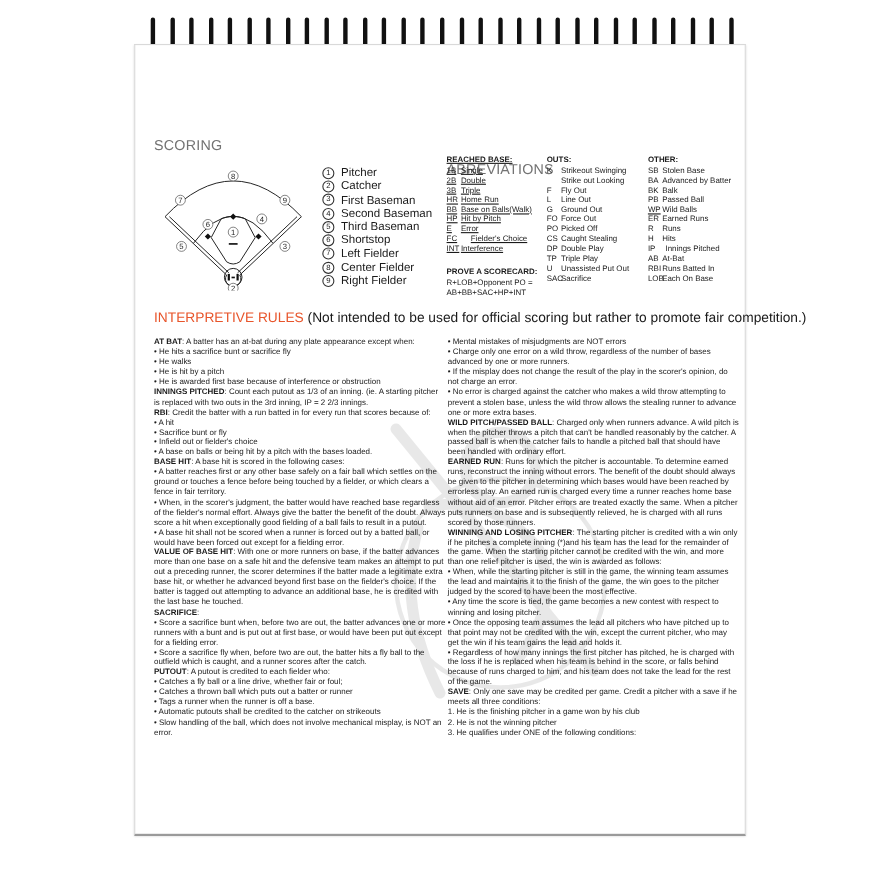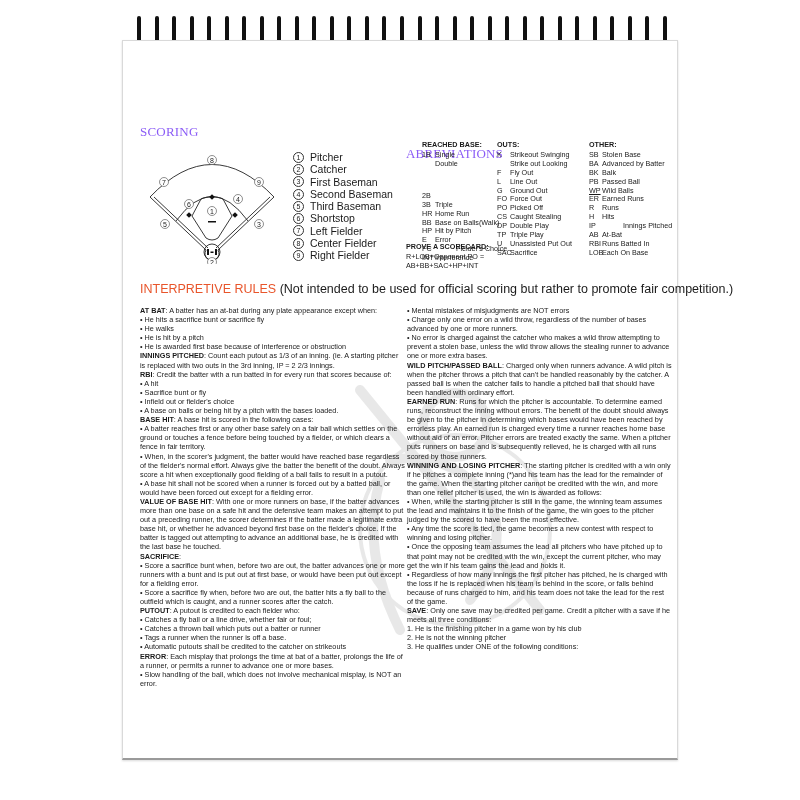--- a/index.html
+++ b/index.html
@@ -1,21 +1,21 @@
 <!DOCTYPE html>
 <html><head>
 <meta charset="utf-8">
 <style>
   html, body { margin: 0; padding: 0; background: #ffffff; }
   body { width: 800px; height: 800px; position: relative; overflow: hidden; font-family: "Liberation Sans", sans-serif; color: #1a1a1a; }
   .page { position: absolute; left: 122px; top: 40px; width: 554px; height: 717px; background: #fff; border: 1px solid #d9d9d9; border-bottom: 2px solid #9a9a9a; box-shadow: 0 1px 2px rgba(0,0,0,0.15); }
   .spiral { position: absolute; left: 137px; top: 16px; width: 530px; height: 50px; display: flex; justify-content: space-between; }
   .coil { width: 4px; height: 40px; background: #111; border-radius: 2px; position: relative; }
   .coil::after { content: ""; position: absolute; left: -3px; bottom: -4px; width: 10px; height: 10px; border-radius: 50%; background: #555; border: 1px solid #333; box-sizing: border-box; }
-  .sec-title { position: absolute; color: #8b5cf6; font-size: 13px; letter-spacing: 0.2px; font-family: Liberation Serif, serif; }
+  .sec-title { position: absolute; color: #737373; font-size: 13px; letter-spacing: 0.2px; }
   .field { position: absolute; left: 146px; top: 142px; width: 132px; height: 122px; }
   .pos-list { position: absolute; left: 293px; top: 151px; font-size: 10.5px; line-height: 12.3px; font-family: "Liberation Sans", sans-serif; }
   .pos-row { display: flex; align-items: center; }
   .pos-num { display: inline-block; width: 9px; height: 9px; border: 1px solid #333; border-radius: 50%; font-size: 7px; line-height: 9px; text-align: center; margin-right: 6px; }
   .abbr { position: absolute; top: 141px; font-size: 7.2px; line-height: 8.9px; }
   .abbr h4 { margin: 0 0 1px 0; font-size: 7.2px; font-weight: bold; }
   .abbr .row { display: flex; white-space: nowrap; }
   .abbr .code { display: inline-block; }
   .rules-title { position: absolute; left: 140px; top: 282px; font-size: 12.5px; white-space: nowrap; }
   .rules-title .orange { color: #e8552b; }
@@ -144,28 +144,28 @@
       <span>Center Fielder</span>
     </div>
   <div class="pos-row">
       <span class="pos-num">9</span>
       <span>Right Fielder</span>
     </div>
 </div>
 
 <div class="sec-title" style="left:406px; top:122px;margin-top:24px;">ABREVIATIONS</div>
 
-<div class="abbr" style="left:422px;" id="abbr-reached">
+<div class="abbr" style="left:406px;text-decoration:underline;" id="abbr-reached">
   <h4>REACHED BASE:</h4>
 <div class="row">
       <span class="code" style="width: 13px;">1B</span>
       <span>Single</span>
     </div>
     <div class="row">
-      <span class="code" style="width: 13px; margin-top: 32px;">2B</span>
+      <span class="code" style="width: 13px;">2B</span>
       <span>Double</span>
     </div>
     <div class="row">
       <span class="code" style="width: 13px;">3B</span>
       <span>Triple</span>
     </div>
     <div class="row">
       <span class="code" style="width: 13px;">HR</span>
       <span>Home Run</span>
     </div>
@@ -175,21 +175,21 @@
     </div>
     <div class="row">
       <span class="code" style="width: 13px;">HP</span>
       <span>Hit by Pitch</span>
     </div>
     <div class="row">
       <span class="code" style="width: 13px;">E</span>
       <span>Error</span>
     </div>
     <div class="row">
-      <span class="code" style="width: 34px;">FC</span>
+      <span class="code" style="width: 22px;">FC</span>
       <span>Fielder's Choice</span>
     </div>
     <div class="row">
       <span class="code" style="width: 13px;">INT</span>
       <span>Interference</span>
     </div>
   </div>
 <div class="abbr" style="left:406px; top:243px;">
   <h4>PROVE A SCORECARD:</h4>
   <div>R+LOB+Opponent PO =</div>
@@ -274,21 +274,21 @@
     </div>
     <div class="row">
       <span class="code" style="width: 13px;">R</span>
       <span>Runs</span>
     </div>
     <div class="row">
       <span class="code" style="width: 13px;">H</span>
       <span>Hits</span>
     </div>
     <div class="row">
-      <span class="code" style="width: 34px;">IP</span>
+      <span class="code" style="width: 16px;">IP</span>
       <span>Innings Pitched</span>
     </div>
     <div class="row">
       <span class="code" style="width: 13px;">AB</span>
       <span>At-Bat</span>
     </div>
     <div class="row">
       <span class="code" style="width: 13px;">RBI</span>
       <span>Runs Batted In</span>
     </div>
@@ -331,26 +331,26 @@
     <p><span>• A base hit shall not be scored when a runner is forced out by a batted ball, or would have been forced out except for a fielding error.</span></p>
     <p><b>VALUE OF BASE HIT</b><span>: With one or more runners on base, if the batter advances more than one base on a safe hit and the defensive team makes an attempt to put out a preceding runner, the scorer determines if the batter made a legitimate extra base hit, or whether he advanced beyond first base on the fielder's choice. If the batter is tagged out attempting to advance an additional base, he is credited with the last base he touched.</span></p>
     <p><b>SACRIFICE</b><span>:</span></p>
     <p><span>• Score a sacrifice bunt when, before two are out, the batter advances one or more runners with a bunt and is put out at first base, or would have been put out except for a fielding error.</span></p>
     <p><span>• Score a sacrifice fly when, before two are out, the batter hits a fly ball to the outfield which is caught, and a runner scores after the catch.</span></p>
     <p><b>PUTOUT</b><span>: A putout is credited to each fielder who:</span></p>
     <p><span>• Catches a fly ball or a line drive, whether fair or foul;</span></p>
     <p><span>• Catches a thrown ball which puts out a batter or runner</span></p>
     <p><span>• Tags a runner when the runner is off a base.</span></p>
     <p><span>• Automatic putouts shall be credited to the catcher on strikeouts</span></p>
-    <p><b>ERROR</b><span>: Each misplay that prolongs the time at bat of a batter, prolongs the life of a runner, or permits a runner to advance one or more bases.</span></p>
     <p><span>• Slow handling of the ball, which does not involve mechanical misplay, is NOT an error.</span></p>
   </div>
 <div class="col" style="left:407px;" id="col-right">
     <p><span>• Mental mistakes of misjudgments are NOT errors</span></p>
     <p><span>• Charge only one error on a wild throw, regardless of the number of bases advanced by one or more runners.</span></p>
+    <p><span>• If the misplay does not change the result of the play in the scorer's opinion, do not charge an error.</span></p>
     <p><span>• No error is charged against the catcher who makes a wild throw attempting to prevent a stolen base, unless the wild throw allows the stealing runner to advance one or more extra bases.</span></p>
     <p><b>WILD PITCH/PASSED BALL</b><span>: Charged only when runners advance. A wild pitch is when the pitcher throws a pitch that can't be handled reasonably by the catcher. A passed ball is when the catcher fails to handle a pitched ball that should have been handled with ordinary effort.</span></p>
     <p><b>EARNED RUN</b><span>: Runs for which the pitcher is accountable. To determine earned runs, reconstruct the inning without errors. The benefit of the doubt should always be given to the pitcher in determining which bases would have been reached by errorless play. An earned run is charged every time a runner reaches home base without aid of an error. Pitcher errors are treated exactly the same. When a pitcher puts runners on base and is subsequently relieved, he is charged with all runs scored by those runners.</span></p>
     <p><b>WINNING AND LOSING PITCHER</b><span>: The starting pitcher is credited with a win only if he pitches a complete inning (*)and his team has the lead for the remainder of the game. When the starting pitcher cannot be credited with the win, and more than one relief pitcher is used, the win is awarded as follows:</span></p>
     <p><span>• When, while the starting pitcher is still in the game, the winning team assumes the lead and maintains it to the finish of the game, the win goes to the pitcher judged by the scored to have been the most effective.</span></p>
     <p><span>• Any time the score is tied, the game becomes a new contest with respect to winning and losing pitcher.</span></p>
     <p><span>• Once the opposing team assumes the lead all pitchers who have pitched up to that point may not be credited with the win, except the current pitcher, who may get the win if his team gains the lead and holds it.</span></p>
     <p><span>• Regardless of how many innings the first pitcher has pitched, he is charged with the loss if he is replaced when his team is behind in the score, or falls behind because of runs charged to him, and his team does not take the lead for the rest of the game.</span></p>
     <p><b>SAVE</b><span>: Only one save may be credited per game. Credit a pitcher with a save if he meets all three conditions:</span></p>
     <p><span>1. He is the finishing pitcher in a game won by his club</span></p>

